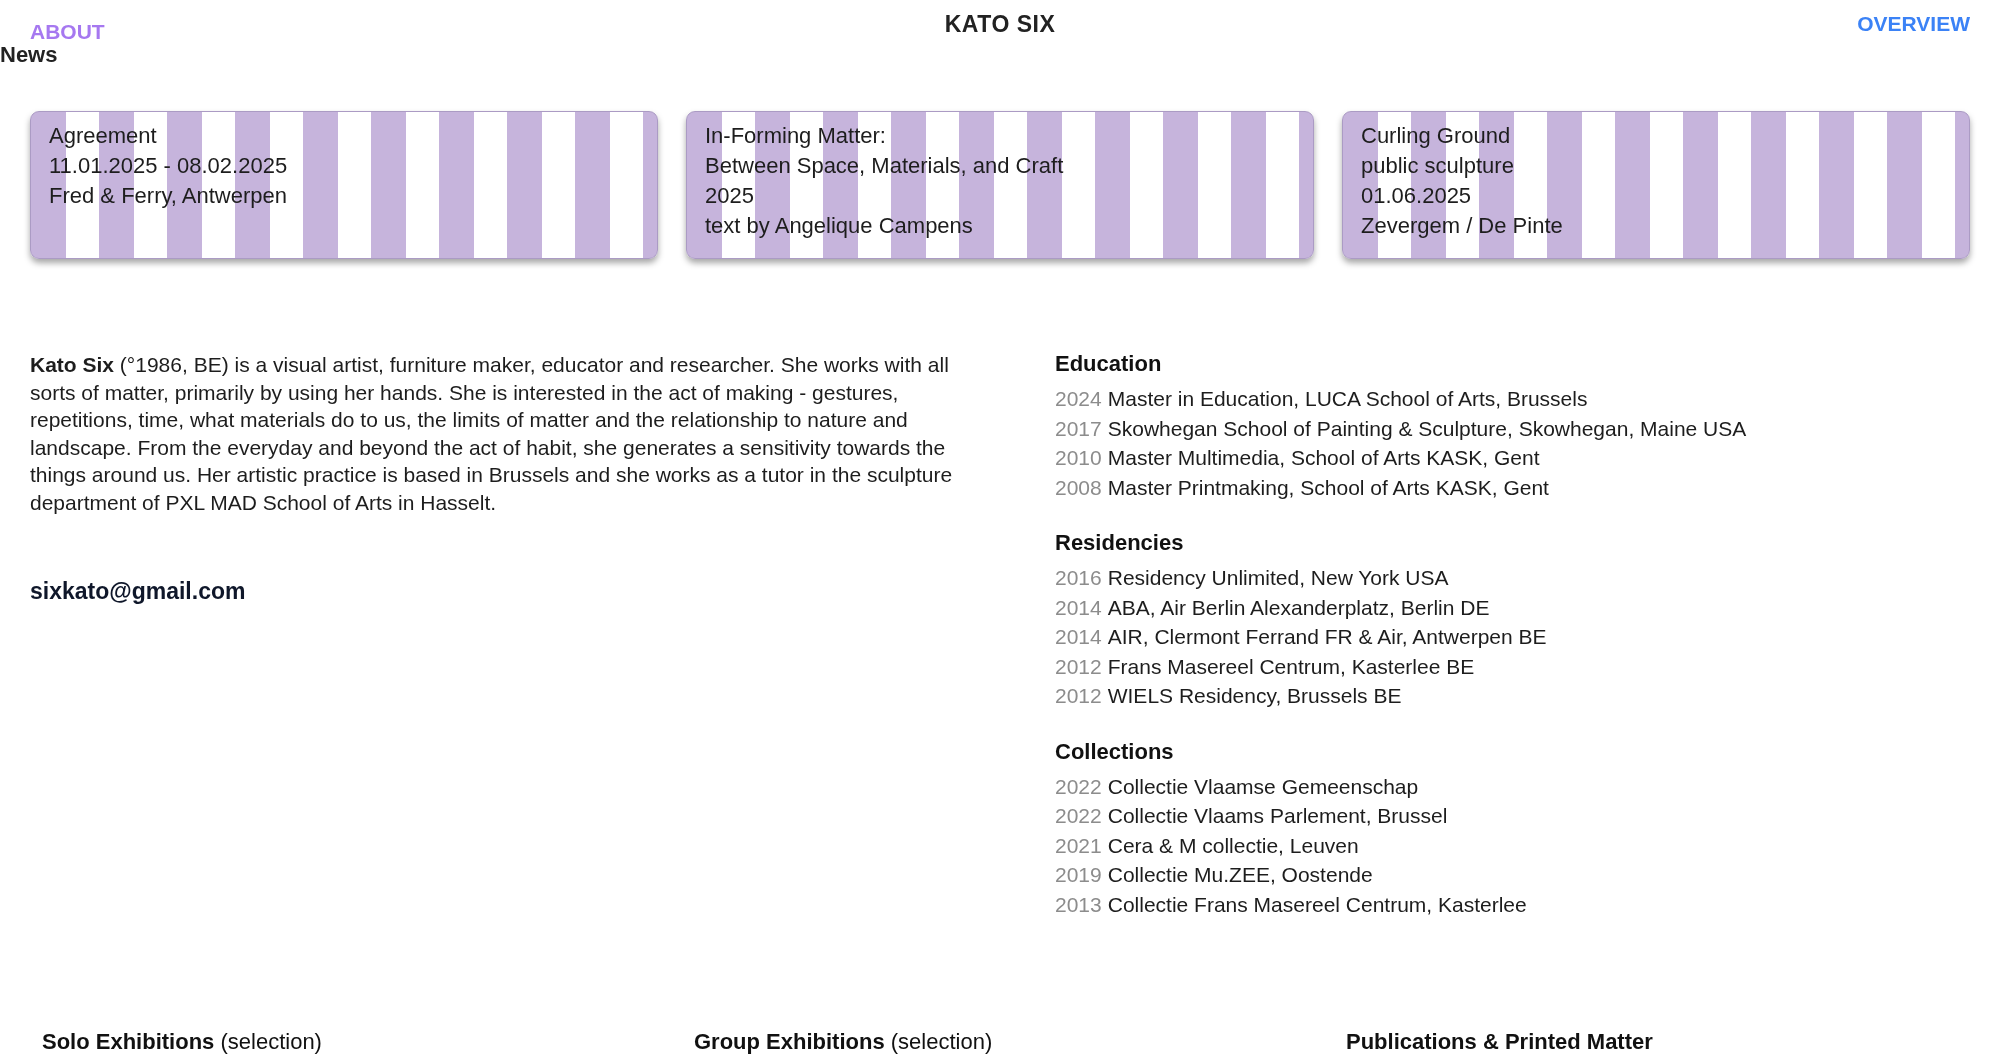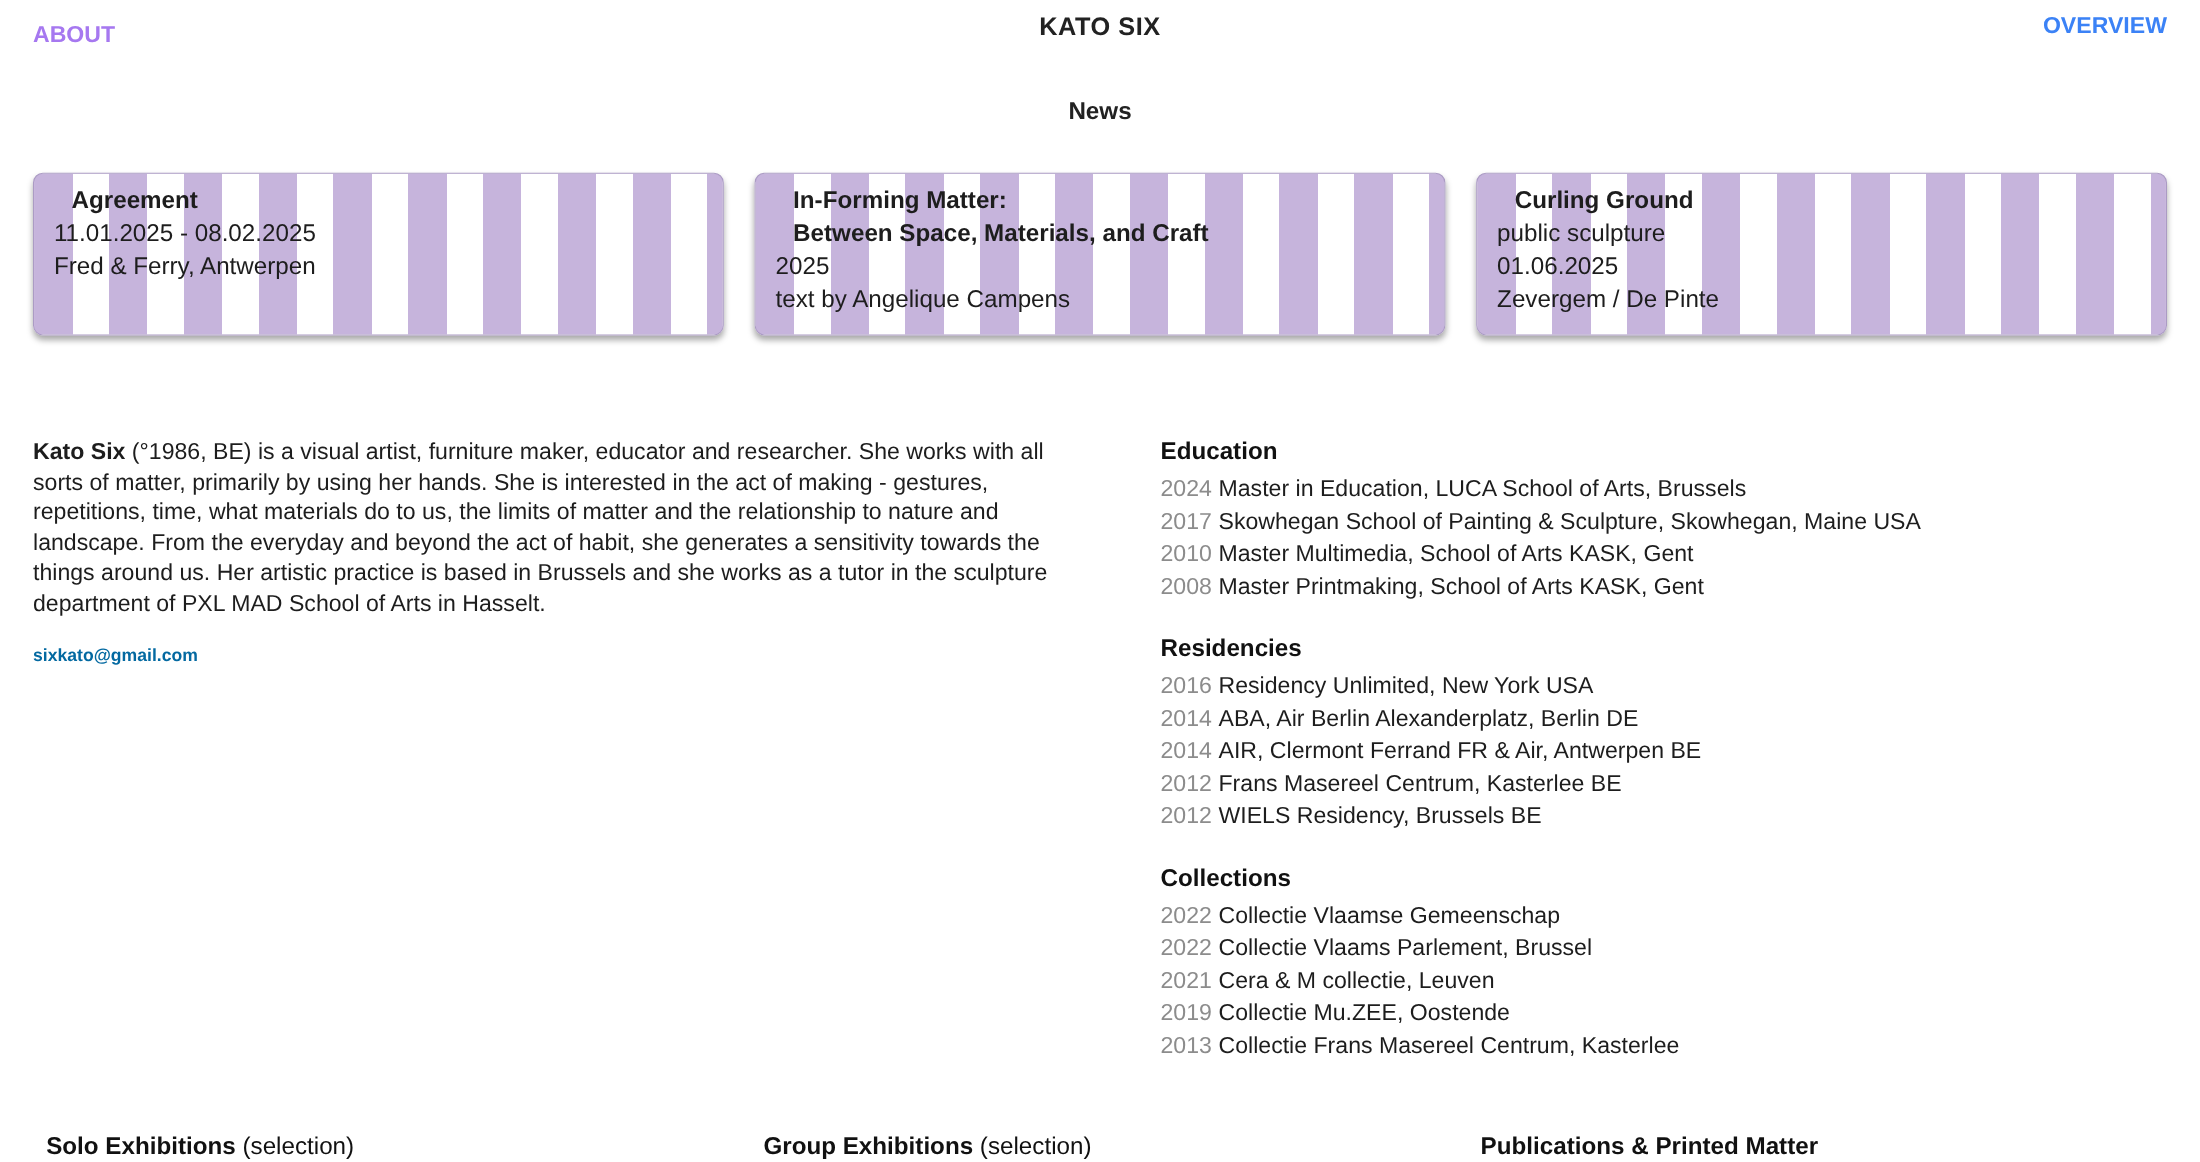--- a/index.html
+++ b/index.html
@@ -51,22 +51,21 @@
   }
   .nav-overview {
     position: absolute;
     right: 30px;
     top: 12px;
     color: #3b82f6;
   }
 
   
   .news-heading {
-    margin-top: 46px;
-    text-align: center;
+    text-align: left;
     font-size: 22px;
     font-weight: bold;
     color: #222;
   }
   .cards-row {
     margin: 43px 30px 0 30px;
     display: grid;
     grid-template-columns: repeat(3, 1fr);
     gap: 28px;
   }
@@ -80,41 +79,41 @@
       #ffffff 35px, #ffffff 68px);
     box-shadow: 0 4px 6px rgba(0,0,0,0.35);
     padding: 9px 18px;
     cursor: pointer;
   }
   .card-line {
     font-size: 22px;
     line-height: 30px;
     white-space: nowrap;
   }
-  .card-line.bold { font-weight: bold; margin-left: 16px; }
+  .card-line.bold { font-weight: normal; }
 
   
   .main-cols {
     margin: 92px 30px 0 30px;
     display: grid;
     grid-template-columns: 1fr 1fr;
     gap: 28px;
   }
   .bio-text {
     font-size: 21px;
     line-height: 27.5px;
     color: #1d1d1d;
   }
   .bio-name { font-weight: bold; }
   .bio-email {
-    margin-top: 26px;
-    font-size: 16px;
+    margin-top: 62px;
+    font-size: 23px;
     font-weight: bold;
     display: inline-block;
-    color: #0369a1;
+    color: #0f172a;
     text-decoration: none;
     cursor: pointer;
   }
   .cv-section-heading {
     font-size: 22px;
     font-weight: bold;
     margin: 0 0 7px 0;
     color: #111;
   }
   .cv-section { margin-bottom: 28px; margin-left: 41px; }

